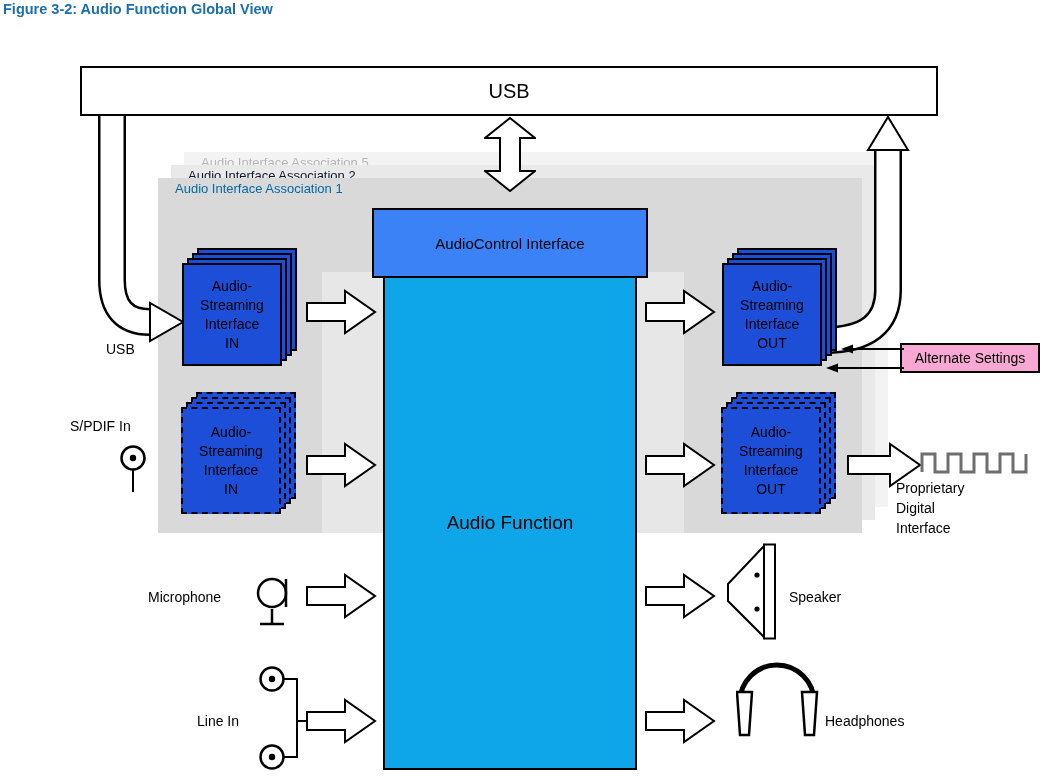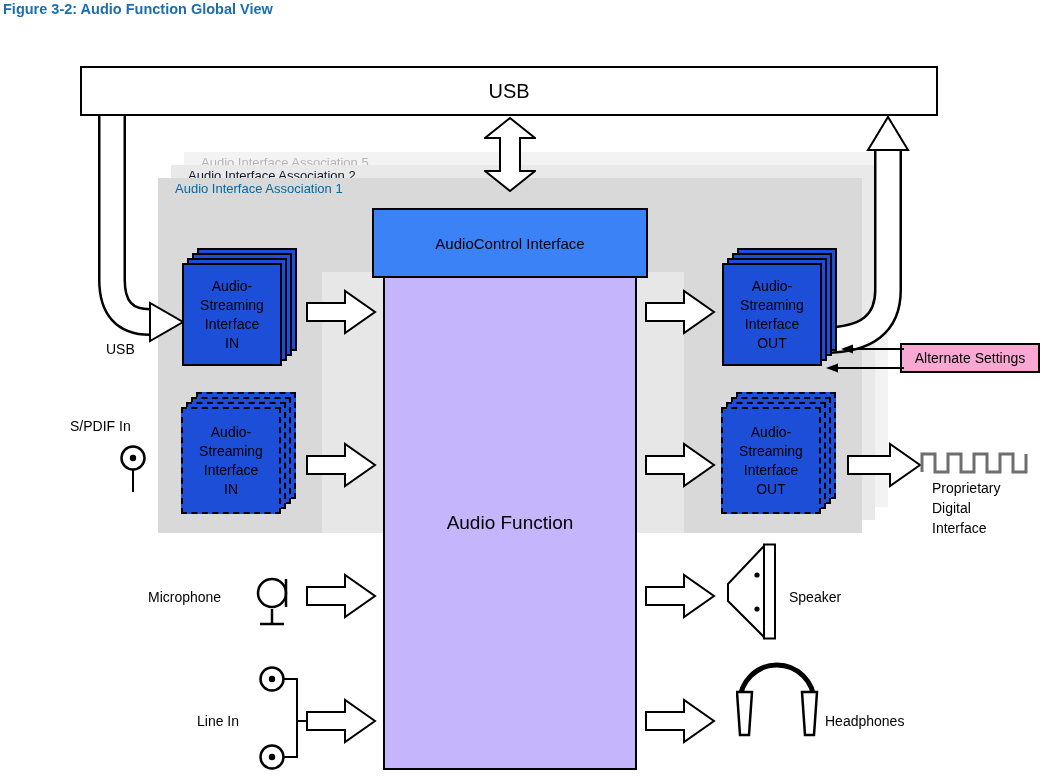--- a/index.html
+++ b/index.html
@@ -19,41 +19,41 @@
   .assoc2 .assoc-label { color:#0f172a; }
   .assoc1 .assoc-label { color:#0369a1; }
   .inner-panel { position:absolute; left:322px; top:272px; width:362px; height:261px; background:#e7e7e7; z-index:4; }
 
   .pipe { position:absolute; z-index:5; }
 
   .usb-box { position:absolute; left:80px; top:66px; width:858px; height:50px; background:#fff; border:2px solid #000;
              display:flex; align-items:center; justify-content:center; font-size:20px; z-index:6; }
   .ac-box  { position:absolute; left:372px; top:192px; width:276px; height:70px; background:#3b82f6; border:2px solid #000;
              display:flex; align-items:center; justify-content:center; font-size:15px; z-index:8;margin-top:16px; }
-  .af-box  { position:absolute; left:383px; top:262px; width:254px; height:508px; background:#c4b5fd; border:2px solid #000; z-index:7; }
+  .af-box  { position:absolute; left:383px; top:262px; width:254px; height:508px; background:#0ea5e9; border:2px solid #000; z-index:7; }
   .af-label{ position:absolute; left:0; top:248px; width:100%; text-align:center; font-size:19px; }
 
   .double-arrow { position:absolute; left:484px; top:117px; z-index:8; }
 
   
   .stack { position:absolute; width:118px; height:121px; z-index:7; }
   .sbox  { position:absolute; width:100px; height:103px; background:#1d4ed8; border:2px solid #000; }
   .stack.dashed .sbox { height:107px; border-style:dashed; }
   .stack.dashed { height:124px; }
   .sbox.l3 { left:15px; top:0; }
   .sbox.l2 { left:10px; top:5px; }
   .sbox.l1 { left:5px;  top:10px; }
   .sbox.front { left:0; top:15px; display:flex; flex-direction:column; align-items:center; justify-content:center;
                 font-size:14px; line-height:19px; text-align:center; }
 
   .flow { position:absolute; z-index:8; }
   .icon { position:absolute; z-index:9; }
 
   .lbl { position:absolute; font-size:14px; z-index:9; white-space:nowrap; }
-  .prop-text { position:absolute; left:932px; top:478px; font-size:14px; line-height:20px; z-index:9; }
+  .prop-text { position:absolute; left:896px; top:478px; font-size:14px; line-height:20px; z-index:9; }
   .prop-text span { display:block; }
 
   .alt-box { position:absolute; left:900px; top:343px; width:140px; height:30px; background:#f9a8d4; border:2px solid #000;
              display:flex; align-items:center; justify-content:center; font-size:14px; z-index:10; }
   .alt-arrows { position:absolute; left:818px; top:340px; z-index:10; }
 </style>
 </head>
 <body>
 
 <div class="canvas">

